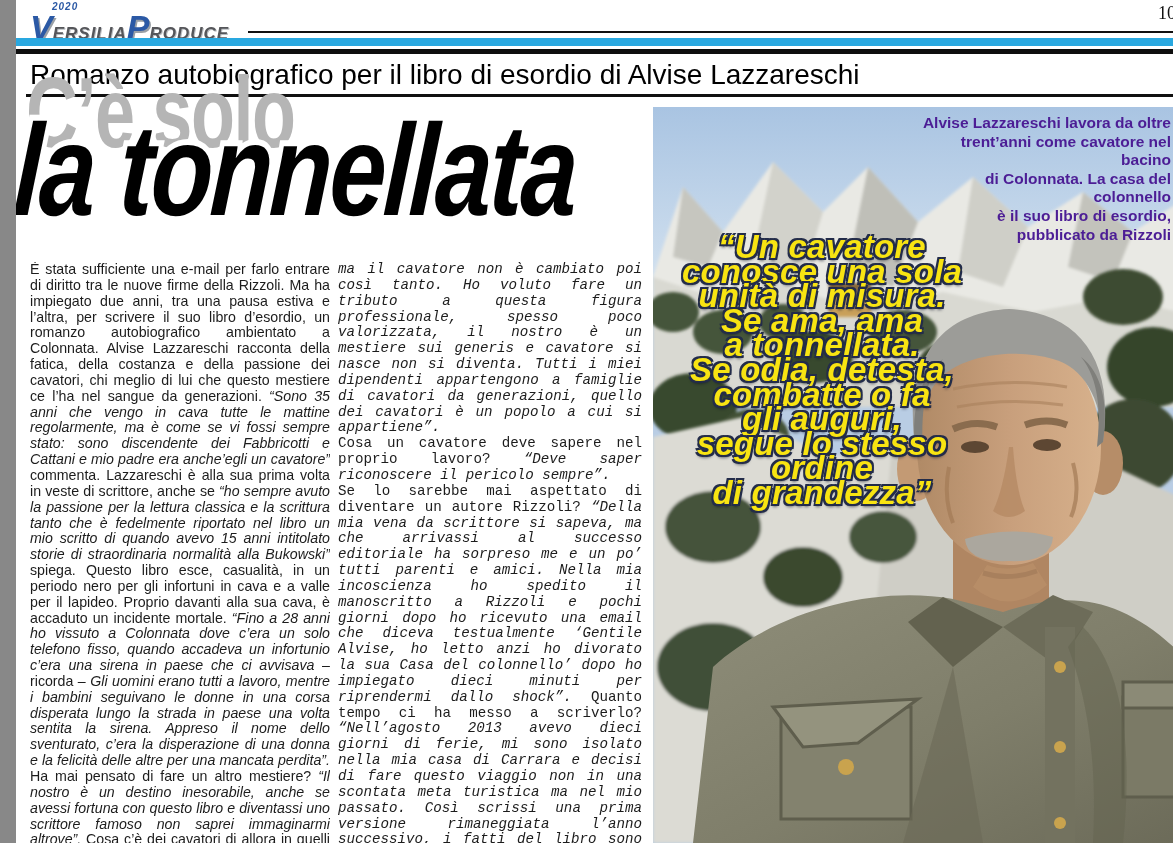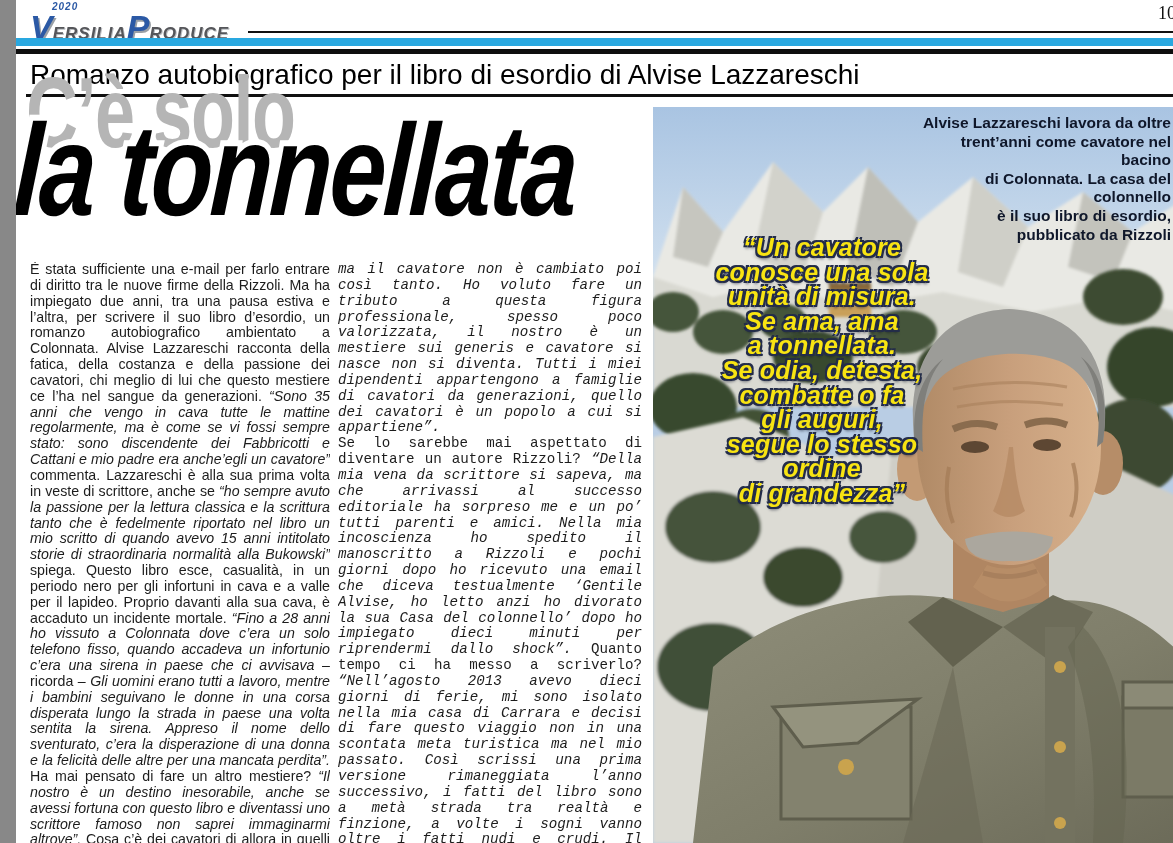--- a/index.html
+++ b/index.html
@@ -36,21 +36,21 @@
   .col .it{font-style:italic;}
   .col1{left:14px;width:300px;}
   .col2{left:322px;width:304px;font-family:Liberation Mono, monospace;}
   
   .photo{position:absolute;left:637px;top:107px;width:526px;height:736px;overflow:hidden;
          background:#b9cde4;}
   .photo svg{position:absolute;left:0;top:0;}
   .caption{position:absolute;top:7px;right:8px;width:262px;text-align:right;font-weight:bold;
            font-size:15.5px;line-height:18.6px;}
   .pull-quote{position:absolute;left:4px;top:128px;width:330px;text-align:center;
-              font-style:italic;font-weight:bold;font-size:25px;line-height:24.6px;
+              font-style:italic;font-weight:bold;font-size:33px;line-height:24.6px;
               letter-spacing:.2px;
               text-shadow:-2px -2px 0 #232c49,2px -2px 0 #232c49,-2px 2px 0 #232c49,
                            2px 2px 0 #232c49,0 3px 3px rgba(10,15,35,.55);}
 </style>
 </head>
 <body>
 
 <div class="page">
 
   <div class="logo">
@@ -68,20 +68,21 @@
   <div class="hl-main">
     <span class="stroke">la tonnellata</span>
     <span class="fill">la tonnellata</span>
   </div>
 
   <div class="col col1">
       <p><span>È stata sufficiente una e-mail per farlo entrare di diritto tra le nuove firme della Rizzoli. Ma ha impiegato due anni, tra una pausa estiva e l’altra, per scrivere il suo libro d’esordio, un romanzo autobiografico ambientato a Colonnata. Alvise Lazzareschi racconta della fatica, della costanza e della passione dei cavatori, chi meglio di lui che questo mestiere ce l’ha nel sangue da generazioni. </span><span class="it">“Sono 35 anni che vengo in cava tutte le mattine regolarmente, ma è come se vi fossi sempre stato: sono discendente dei Fabbricotti e Cattani e mio padre era anche’egli un cavatore”</span><span> commenta. Lazzareschi è alla sua prima volta in veste di scrittore, anche se </span><span class="it">“ho sempre avuto la passione per la lettura classica e la scrittura tanto che è fedelmente riportato nel libro un mio scritto di quando avevo 15 anni intitolato storie di straordinaria normalità alla Bukowski”</span><span> spiega. Questo libro esce, casualità, in un periodo nero per gli infortuni in cava e a valle per il lapideo. Proprio davanti alla sua cava, è accaduto un incidente mortale. </span><span class="it">“Fino a 28 anni ho vissuto a Colonnata dove c’era un solo telefono fisso, quando accadeva un infortunio c’era una sirena in paese che ci avvisava</span><span> – ricorda – </span><span class="it">Gli uomini erano tutti a lavoro, mentre i bambini seguivano le donne in una corsa disperata lungo la strada in paese una volta sentita la sirena. Appreso il nome dello sventurato, c’era la disperazione di una donna e la felicità delle altre per una mancata perdita”.</span><span> Ha mai pensato di fare un altro mestiere? </span><span class="it">“Il nostro è un destino inesorabile, anche se avessi fortuna con questo libro e diventassi uno scrittore famoso non saprei immaginarmi altrove”.</span><span> Cosa c’è dei cavatori di allora in quelli di oggi? </span></p>
     </div>
   <div class="col col2">
       <p><span class="it">ma il cavatore non è cambiato poi così tanto. Ho voluto fare un tributo a questa figura professionale, spesso poco valorizzata, il nostro è un mestiere sui generis e cavatore si nasce non si diventa. Tutti i miei dipendenti appartengono a famiglie di cavatori da generazioni, quello dei cavatori è un popolo a cui si appartiene”.</span></p>
+      <p><span>Cosa un cavatore deve sapere nel proprio lavoro? </span><span class="it">“Deve saper riconoscere il pericolo sempre”.</span></p>
       <p><span>Se lo sarebbe mai aspettato di diventare un autore Rizzoli? </span><span class="it">“Della mia vena da scrittore si sapeva, ma che arrivassi al successo editoriale ha sorpreso me e un po’ tutti parenti e amici. Nella mia incoscienza ho spedito il manoscritto a Rizzoli e pochi giorni dopo ho ricevuto una email che diceva testualmente ‘Gentile Alvise, ho letto anzi ho divorato la sua Casa del colonnello’ dopo ho impiegato dieci minuti per riprendermi dallo shock”.</span><span> Quanto tempo ci ha messo a scriverlo? </span><span class="it">“Nell’agosto 2013 avevo dieci giorni di ferie, mi sono isolato nella mia casa di Carrara e decisi di fare questo viaggio non in una scontata meta turistica ma nel mio passato. Così scrissi una prima versione rimaneggiata l’anno successivo, i fatti del libro sono a metà strada tra realtà e finzione, a volte i sogni vanno oltre i fatti nudi e crudi. Il racconto si sviluppa lungo 28 storie a partire dal ritrovamento di una scatola con molte fotografie e un diario di mio padre che risale agli anni Trenta. Racconto delle varie mansioni dei cavatori e delle storie di paese”.</span><span> Ci interrompono due ragazze straniere venute per visitare la cava, </span><span class="it">“vengono pullman pieni di persone per vedere le cave, non capisco cosa ci vengano a fare. Eppure ci sono turisti che rimangono estasiati”.</span></p>
     </div>
 
   <div class="photo">
     <svg width="526" height="736" viewBox="0 0 526 736">
       <defs>
         <linearGradient id="sky" x1="0" y1="0" x2="0" y2="1">
           <stop offset="0" stop-color="#a9c4e2"></stop>
             <stop offset="1" stop-color="#d8e5f1"></stop>
         </linearGradient>
@@ -187,17 +188,17 @@
         <path d="M320,480 Q356,510 394,478 L380,456 Q356,466 334,458 Z" fill="#bb906a" opacity=".7"></path>
 
         <path d="M296,360 Q290,390 300,416" stroke="#a37a56" stroke-width="4" fill="none" opacity=".7"></path>
         <path d="M420,356 Q428,386 418,410" stroke="#a37a56" stroke-width="4" fill="none" opacity=".7"></path>
 
         <path d="M300,282 Q356,270 414,280" stroke="#a9805c" stroke-width="3" fill="none" opacity=".6"></path>
         <path d="M304,300 Q356,290 410,298" stroke="#a9805c" stroke-width="3" fill="none" opacity=".6"></path>
       </g>
     </svg>
 
-    <div class="caption" id="caption" style="color: #0f172a;">Alvise Lazzareschi lavora da oltre<br>trent’anni come cavatore nel bacino<br>di Colonnata. La casa del colonnello<br>è il suo libro di esordio,<br>pubblicato da Rizzoli</div>
+    <div class="caption" id="caption" style="color: #4c1d95;">Alvise Lazzareschi lavora da oltre<br>trent’anni come cavatore nel bacino<br>di Colonnata. La casa del colonnello<br>è il suo libro di esordio,<br>pubblicato da Rizzoli</div>
     <div class="pull-quote" id="pullquote" style="color: rgb(248, 228, 18);">“Un cavatore<br>conosce una sola<br>unità di misura.<br>Se ama, ama<br>a tonnellata.<br>Se odia, detesta,<br>combatte o fa<br>gli auguri,<br>segue lo stesso<br>ordine<br>di grandezza”</div>
   </div>
 
 </div>
 
 </body></html>

